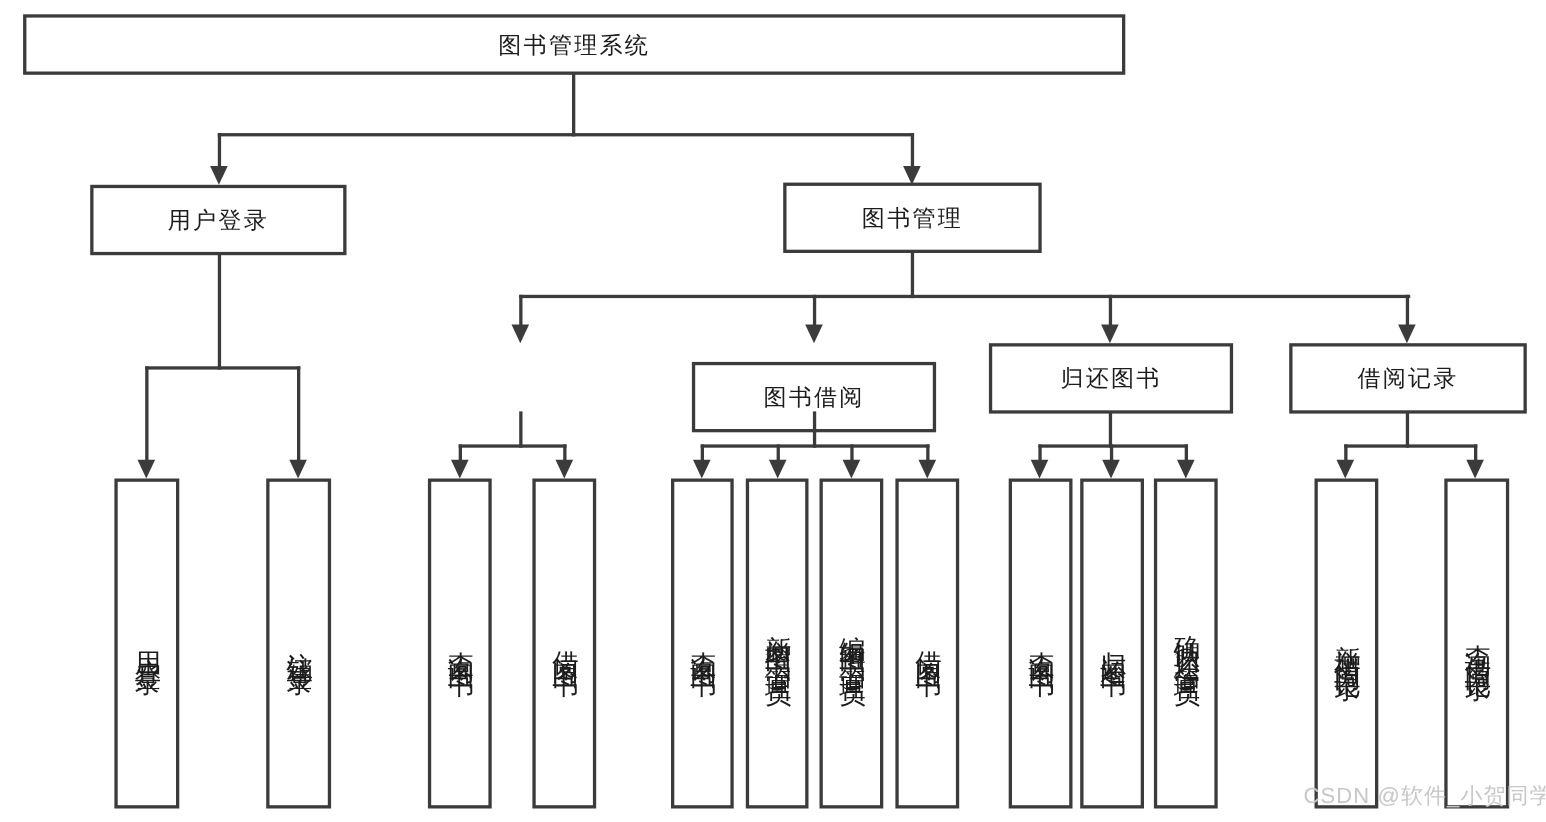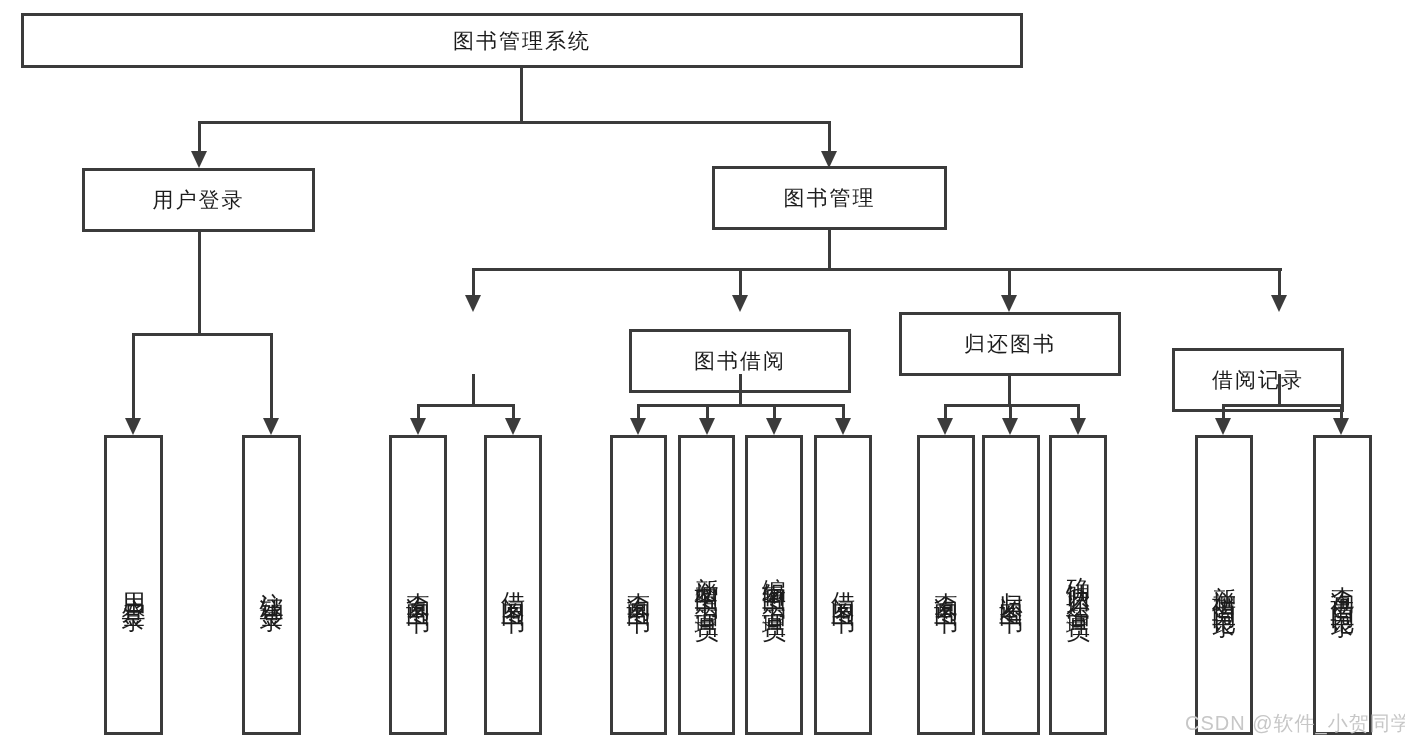--- a/index.html
+++ b/index.html
@@ -52,21 +52,21 @@
   <div class="box" style="left:712px;top:166px;width:235px;height:64px;">
     <span class="hlabel">图书管理</span>
   </div>
 
   <div class="box" style="left:629px;top:329px;width:222px;height:64px;">
     <span class="hlabel">图书借阅</span>
   </div>
   <div class="box" style="left:899px;top:312px;width:222px;height:64px;">
     <span class="hlabel">归还图书</span>
   </div>
-  <div class="box" style="left:1172px;top:312px;width:172px;height:64px;margin-top:36px;">
+  <div class="box" style="left:1172px;top:312px;width:216px;height:64px;">
     <span class="hlabel">借阅记录</span>
   </div>
 
   <div class="box" style="left:104px;top:435px;width:59px;height:300px;">
     <span class="vtext">用户登录</span>
   </div>
   <div class="box" style="left:242px;top:435px;width:59px;height:300px;">
     <span class="vtext">注销登录</span>
   </div>
 

